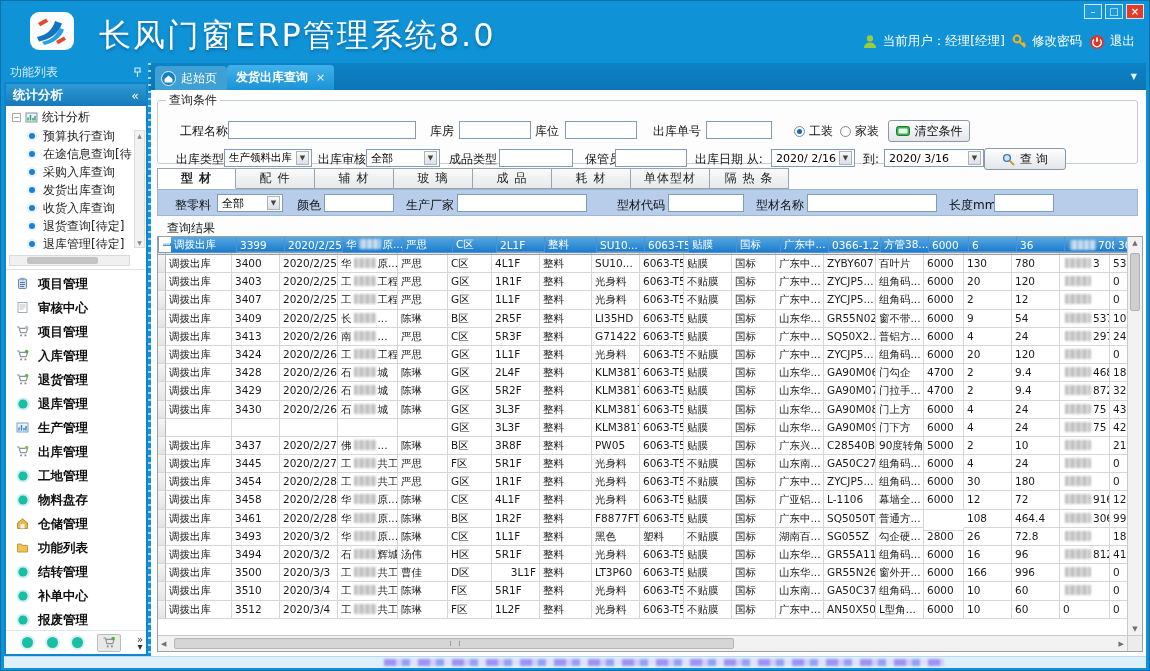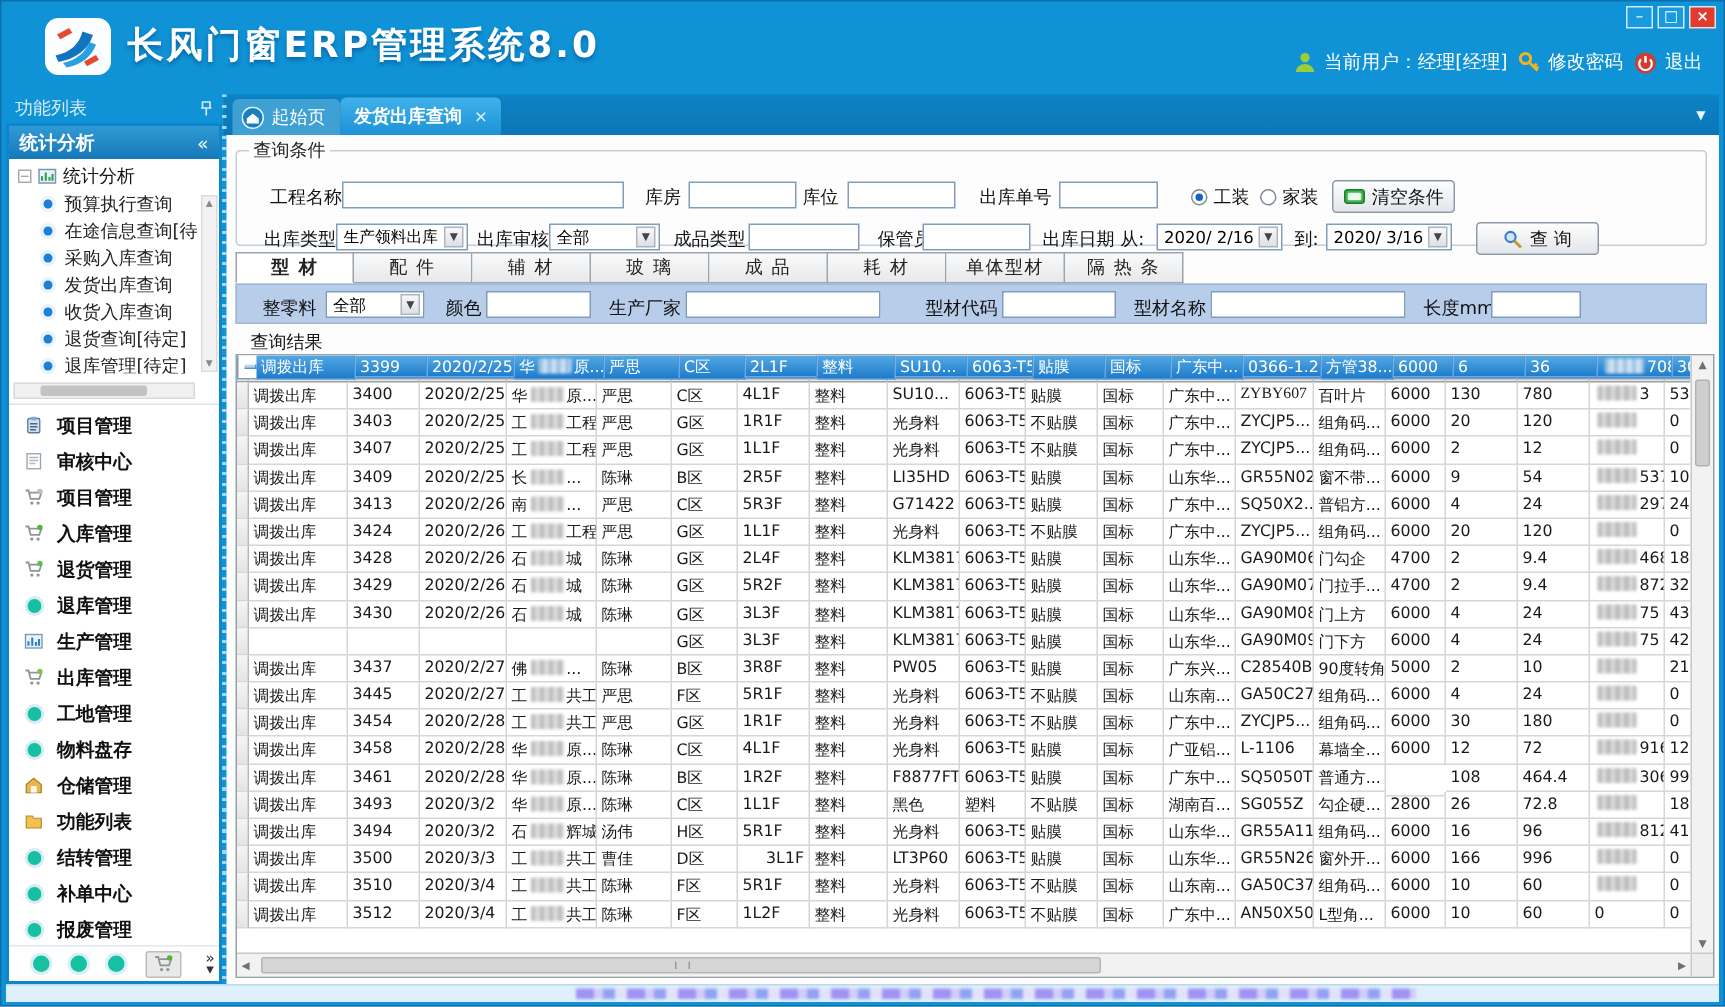--- a/index.html
+++ b/index.html
@@ -1,21 +1,21 @@
 <!DOCTYPE html>
 <html><head>
 <meta charset="utf-8">
 <style>
 *{margin:0;padding:0;box-sizing:border-box;font-family:"DejaVu Sans","Liberation Sans",sans-serif;}
 body{width:1150px;height:671px;background:#666;}
 #window{position:relative;width:1150px;height:671px;background:#0f93d6;overflow:hidden;border:1px solid #0a6faa;}
 
 .titlebar{position:absolute;left:0;top:0;width:100%;height:62px;}
 .logo{position:absolute;left:28px;top:10px;}
-.app-title{position:absolute;left:84px;top:13px;font-size:24px;font-weight:bold;color:#fff;letter-spacing:2px;text-shadow:0 2px 3px rgba(0,70,130,.55);}
+.app-title{position:absolute;left:98px;top:13px;font-size:32px;font-weight:normal;color:#fff;letter-spacing:2px;text-shadow:0 2px 3px rgba(0,70,130,.55);}
 .win-controls{position:absolute;top:3px;right:5px;display:flex;gap:3px;}
 .win-btn{width:18px;height:15px;background:#1a9ade;border:1px solid #cfe9f8;color:#fff;font-size:10px;line-height:13px;text-align:center;cursor:pointer;}
 .win-btn.close{background:#e23b2b;font-weight:bold;}
 .userbar{position:absolute;right:14px;top:32px;display:flex;align-items:center;gap:7px;color:#fff;font-size:12.5px;}
 .userbar .seg{display:flex;align-items:center;gap:5px;cursor:pointer;}
 
 .tabbar{position:absolute;left:148px;right:3px;top:62px;height:27px;background:linear-gradient(#0d82c4,#0b76b6);}
 .tab-home{position:absolute;left:6px;top:3px;height:24px;padding:0 10px 0 6px;background:#3fa0d4;border-radius:4px 4px 0 0;display:flex;align-items:center;gap:5px;color:#fff;font-size:12px;cursor:pointer;}
 .tab-active{position:absolute;left:78px;top:2px;height:25px;padding:0 9px;background:linear-gradient(#41b1ea,#1b93d6);border-radius:4px 4px 0 0;display:flex;align-items:center;gap:8px;color:#fff;font-size:12px;font-weight:bold;cursor:pointer;}
 .tab-close{font-weight:normal;font-size:11px;color:#e3f4ff;cursor:pointer;}
@@ -470,21 +470,21 @@
         <span class="f-label" style="left:283px;">成品类型</span>
         <input class="txt" style="left: 333px; width: 74px;">
         <span class="f-label" style="left:419px;">保管员</span>
         <input class="txt" style="left: 449px; width: 72px;">
         <span class="f-label" style="left:529px;">出库日期 从:</span>
         <span class="sel" style="left:605px;width:84px;">
             <span>2020/ 2/16</span>
             <span class="caret">▼</span>
           </span>
         <span class="f-label" style="left:697px;">到:</span>
-        <span class="sel" style="left:718px;width:84px;">
+        <span class="sel" style="left:718px;width:100px;">
             <span>2020/ 3/16</span>
             <span class="caret">▼</span>
           </span>
         <span class="btn3d" style="left:818px;width:82px;height:22px;">
             <span class="ic-svg">
               <svg width="13" height="13" viewBox="0 0 13 13">
                 <circle cx="5" cy="5" r="3.4" fill="#cfe4f6" stroke="#3a78c2" stroke-width="1.4"></circle>
                 <path d="M7.6 7.6L12 12" stroke="#c89838" stroke-width="2"></path>
               </svg>
             </span>
@@ -581,21 +581,21 @@
               <div class="td" style="width: 60px;">华<span class="pix"></span>原...</div>
               <div class="td" style="width: 50px;">严思</div>
               <div class="td" style="width: 44px;">C区</div>
               <div class="td" style="width: 48px;">4L1F</div>
               <div class="td" style="width: 52px;">整料</div>
               <div class="td" style="width: 48px;">SU10...</div>
               <div class="td" style="width: 44px;">6063-T5</div>
               <div class="td" style="width: 48px;">贴膜</div>
               <div class="td" style="width: 44px;">国标</div>
               <div class="td" style="width: 48px;">广东中...</div>
-              <div class="td" style="width: 52px; font-family: Liberation Serif, serif;">ZYBY607</div>
+              <div class="td" style="width: 52px;">ZYBY607</div>
               <div class="td" style="width: 48px;">百叶片</div>
               <div class="td" style="width: 40px;">6000</div>
               <div class="td" style="width: 48px;">130</div>
               <div class="td" style="width: 48px;">780</div>
               <div class="td" style="width: 50px;"><span class="pix price"></span>3</div>
               <div class="td" style="width: 40px;">535</div>
             </div>
             <div class="grid-row">
               <div class="td ind" style="width: 8px;"></div>
               <div class="td" style="width: 66px;">调拨出库</div>

